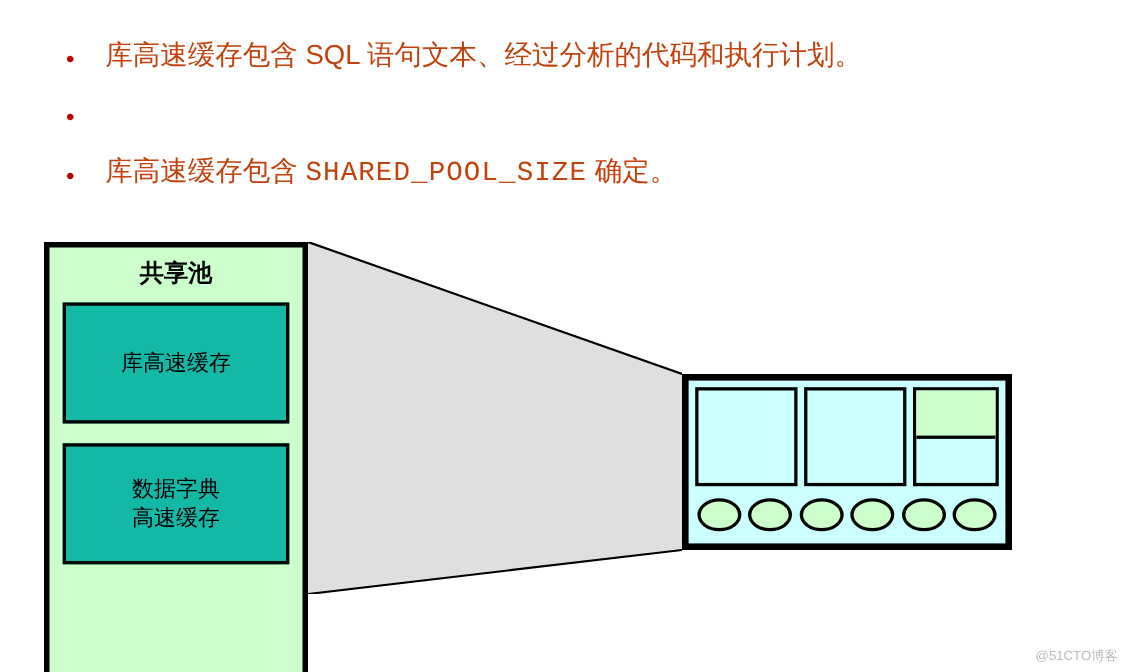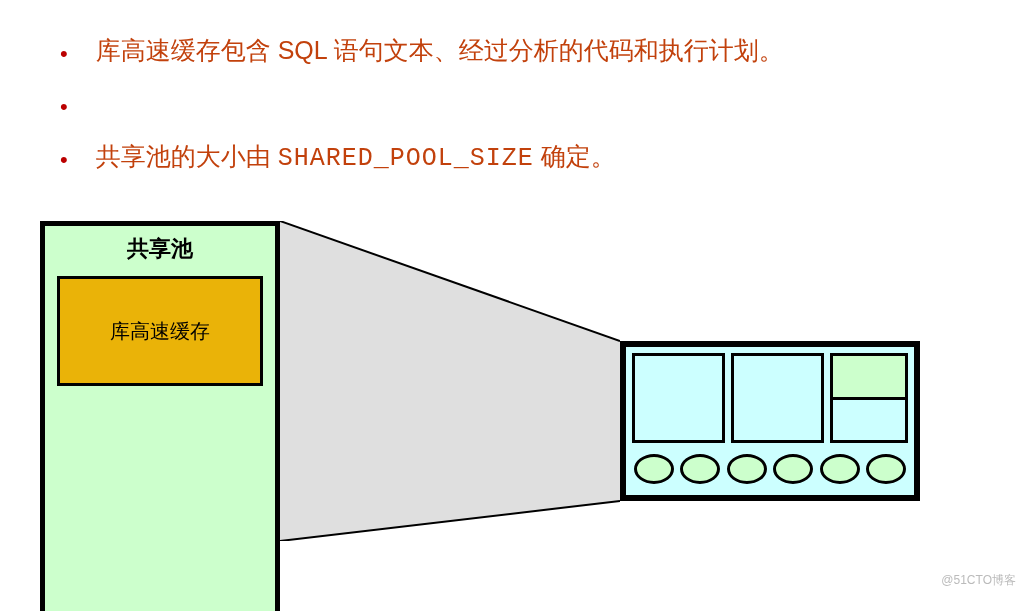--- a/index.html
+++ b/index.html
@@ -49,21 +49,21 @@
     padding: 8px 12px 12px 12px;
   }
   .shared-pool-title {
     text-align: center;
     font-size: 22px;
     font-weight: bold;
     color: #000;
     margin-bottom: 12px;
   }
   .cache-box {
-    background: #eab308;
+    background: #14b8a6;
     border: 3px solid #000;
     height: 110px;
     margin-bottom: 18px;
     display: flex;
     align-items: center;
     justify-content: center;
     text-align: center;
     font-size: 20px;
     line-height: 1.3;
     padding: 4px;
@@ -134,51 +134,55 @@
     width: 40px;
     height: 30px;
     background: #ccffcc;
     border: 3px solid #000;
     border-radius: 50%;
   }
 
   .watermark {
     position: absolute;
     right: 8px;
-    bottom: 22px;
+    bottom: 6px;
     font-size: 12px;
     color: #bbb;
     font-family: Arial, sans-serif;
   }
 </style>
 </head>
 <body>
 
 <div class="bullets">
   <div class="bullet">
     <span class="dot">•</span>
     <span class="text">库高速缓存包含 SQL 语句文本、经过分析的代码和执行计划。</span>
   </div>
   <div class="bullet">
     <span class="dot">•</span>
   </div>
   <div class="bullet">
     <span class="dot">•</span>
     <span class="text">
-      <span>共享池的大小由 </span><span class="mono">SHARED_POOL_SIZE</span><span> 确定。</span>
+      <span>库高速缓存包含 </span><span class="mono">SHARED_POOL_SIZE</span><span> 确定。</span>
     </span>
   </div>
 </div>
 
 <div class="diagram">
 
   <div class="shared-pool">
     <div class="shared-pool-title">共享池</div>
     <div class="cache-box">
       <span>库高速缓存</span>
+    </div>
+    <div class="cache-box">
+      <span style="white-space:pre-line;">数据字典
+高速缓存</span>
     </div>
   </div>
 
   <svg class="projection" viewBox="0 0 340 320" preserveAspectRatio="none">
     <polygon points="0,0 340,120 340,280 0,320" fill="#dcdcdc" stroke="none" opacity="0.9"></polygon>
     <line x1="0" y1="0" x2="340" y2="120" stroke="#000" stroke-width="2"></line>
     <line x1="0" y1="320" x2="340" y2="280" stroke="#000" stroke-width="2"></line>
   </svg>
 
   <div class="sga">

